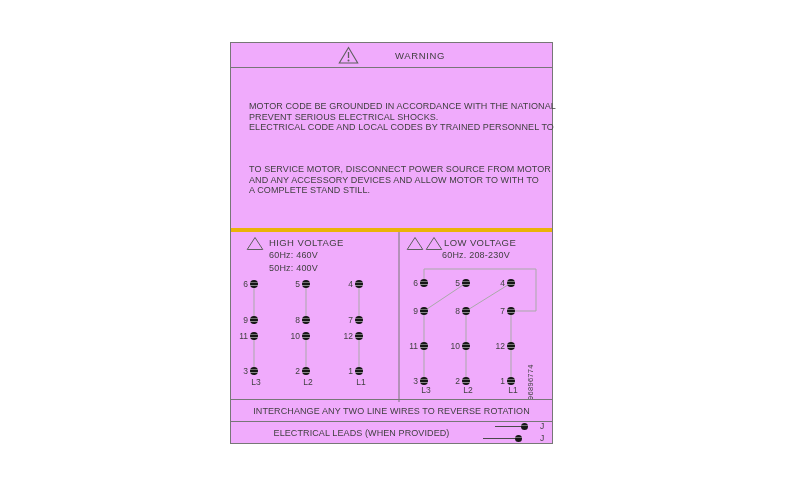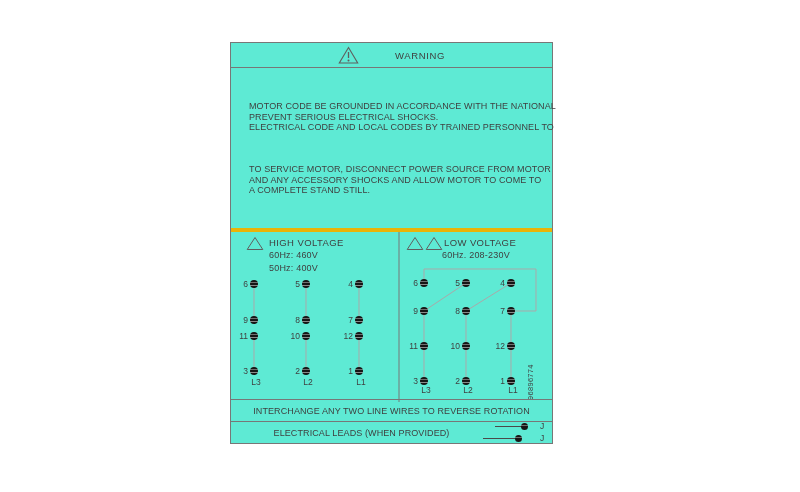--- a/index.html
+++ b/index.html
@@ -2,21 +2,21 @@
 <html><head>
 <meta charset="utf-8">
 <style>
   html,body{margin:0;padding:0;}
   .page{
     position:relative;width:800px;height:492px;background:#ffffff;overflow:hidden;
     font-family:"Liberation Sans","DejaVu Sans",sans-serif;color:#3f3f3f;
   }
   .label-box{
     position:absolute;left:230px;top:42px;width:323px;height:402px;
-    border:1px solid #777;box-sizing:border-box;background:#5eead4;
+    border:1px solid #777;box-sizing:border-box;background:#f0abfc;
   }
   .row{box-sizing:border-box;position:relative;}
   
   .header-row{height:25px;border-bottom:1px solid #777;display:flex;align-items:center;justify-content:center;gap:36px;}
   .warning-title{font-size:9.5px;letter-spacing:0.6px;}
   
   .text-block{height:160px;}
   .para{position:absolute;left:18px;font-size:9px;line-height:10.5px;letter-spacing:0.1px;}
   .para span{display:block;white-space:nowrap;}
   .para.p1{top:33px;}
@@ -70,21 +70,21 @@
     </div>
 
     <div class="row text-block">
       <div class="para p1">
         <span>MOTOR CODE BE GROUNDED IN ACCORDANCE WITH THE NATIONAL</span>
         <span>PREVENT SERIOUS ELECTRICAL SHOCKS.</span>
         <span>ELECTRICAL CODE AND LOCAL CODES BY TRAINED PERSONNEL TO</span>
       </div>
       <div class="para p2">
         <span>TO SERVICE MOTOR, DISCONNECT POWER SOURCE FROM MOTOR</span>
-        <span>AND ANY ACCESSORY SHOCKS AND ALLOW MOTOR TO COME TO</span>
+        <span>AND ANY ACCESSORY DEVICES AND ALLOW MOTOR TO WITH TO</span>
         <span>A COMPLETE STAND STILL.</span>
       </div>
     </div>
 
     <div class="row wiring-section">
 
       <svg class="wires" width="321" height="170" viewBox="0 0 321 170">
 
         <line x1="168" y1="0" x2="168" y2="170" stroke="#777" stroke-width="1"></line>
 

